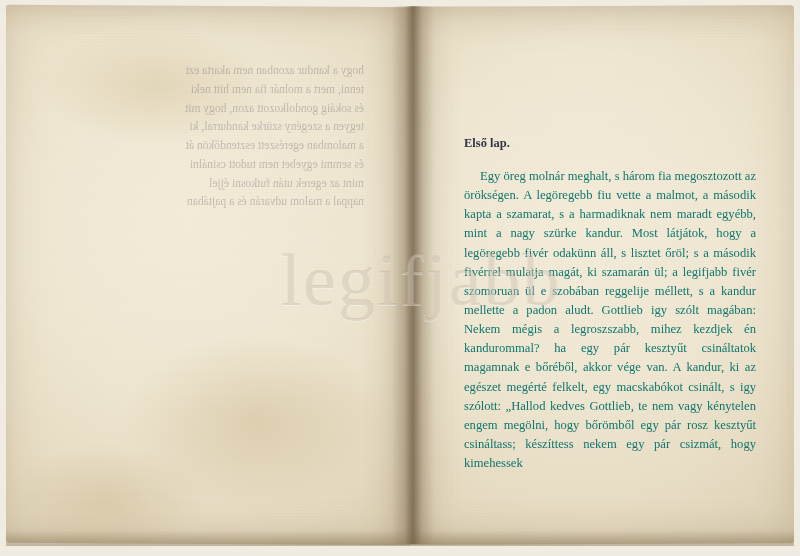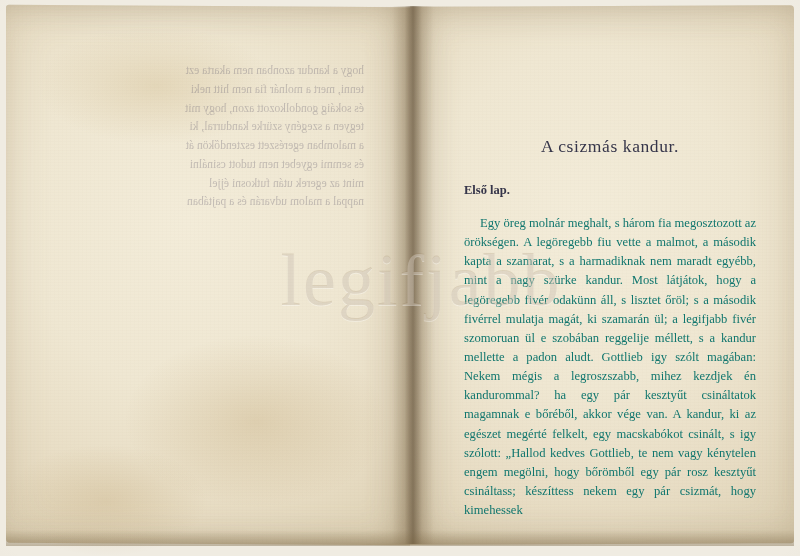--- a/index.html
+++ b/index.html
@@ -220,21 +220,20 @@
       <span class="bleed-line">tenni, mert a molnár fia nem hitt neki</span>
       <span class="bleed-line">és sokáig gondolkozott azon, hogy mit</span>
       <span class="bleed-line">tegyen a szegény szürke kandurral, ki</span>
       <span class="bleed-line">a malomban egerészett esztendőkön át</span>
       <span class="bleed-line">és semmi egyebet nem tudott csinálni</span>
       <span class="bleed-line">mint az egerek után futkosni éjjel</span>
       <span class="bleed-line">nappal a malom udvarán és a pajtában</span>
     </div>
 
     <div class="text-col">
-      <h1 class="chapter-title">A csizmás kandur.</h1>
       <div class="section-label">Első lap.</div>
       <p class="body-text">Egy öreg molnár meghalt, s három fia megosztozott az örökségen. A legöregebb fiu vette a malmot, a második kapta a szamarat, s a harmadiknak nem maradt egyébb, mint a nagy szürke kandur. Most látjátok, hogy a legöregebb fivér odakünn áll, s lisztet őröl; s a második fivérrel mulatja magát, ki szamarán ül; a legifjabb fivér szomoruan ül e szobában reggelije méllett, s a kandur mellette a padon aludt. Gottlieb igy szólt magában: Nekem mégis a legroszszabb, mihez kezdjek én kandurommal? ha egy pár kesztyűt csináltatok magamnak e bőréből, akkor vége van. A kandur, ki az egészet megérté felkelt, egy macskabókot csinált, s igy szólott: „Hallod kedves Gottlieb, te nem vagy kénytelen engem megölni, hogy bőrömből egy pár rosz kesztyűt csináltass; készíttess nekem egy pár csizmát, hogy kimehessek</p>
     </div>
 
     <div class="watermark">legifjabb</div>
 
     <div class="grain"></div>
   </div>
 </div>
 

